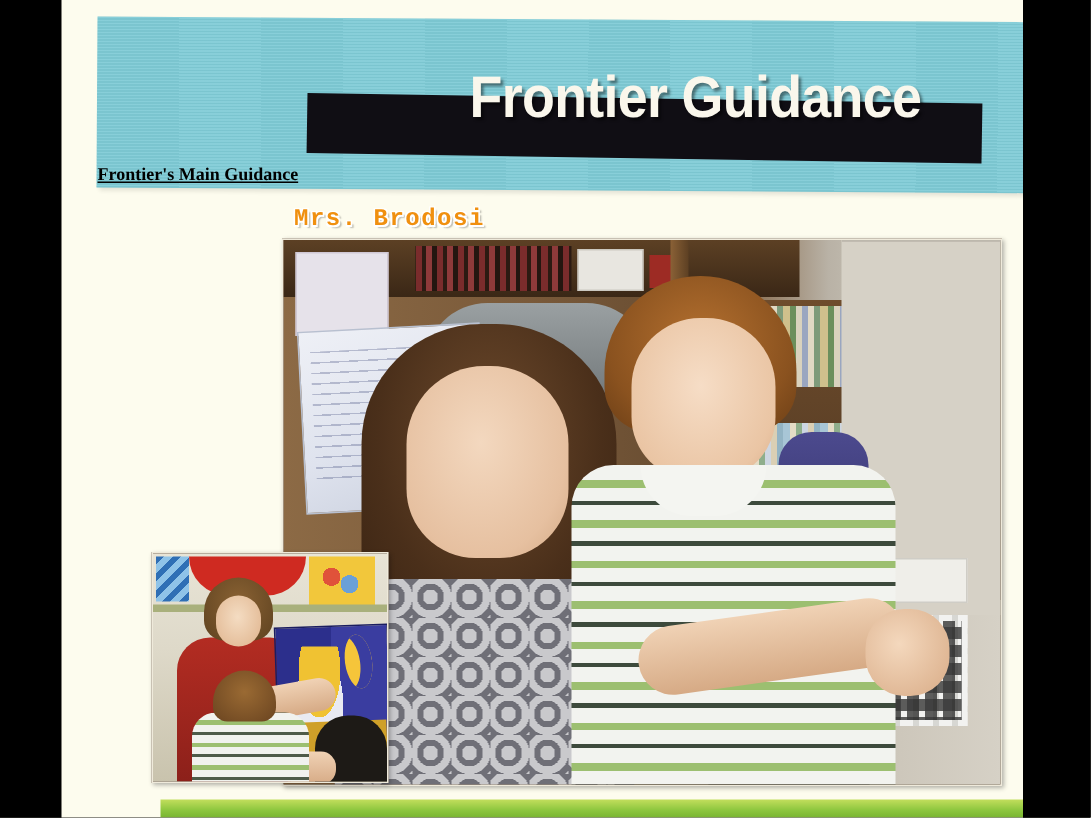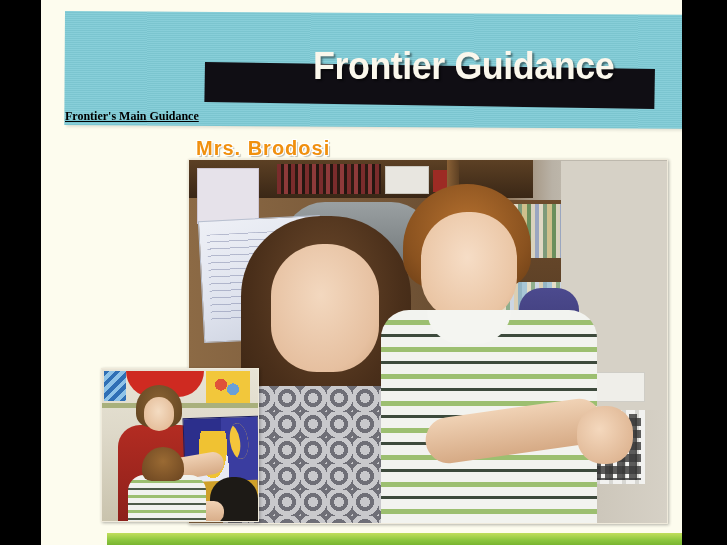--- a/index.html
+++ b/index.html
@@ -107,23 +107,23 @@
     white-space: nowrap;
     cursor: pointer;
   }
 
   
   .caption-name {
     position: absolute;
     left: 155px;
     top: 137px;
     z-index: 5;
-    font-family: Liberation Sans, sans-serif;
+    font-family: Liberation Mono, monospace;
     font-weight: bold;
-    font-size: 20px;
+    font-size: 16px;
     letter-spacing: 1px;
     color: #F0900F;
     white-space: nowrap;
     text-shadow:
       -1px -1px 0 #FFFFFF,
        1px -1px 0 #FFFFFF,
       -1px  1px 0 #FFFFFF,
        1px  1px 0 #FFFFFF,
        2px  2px 1px rgba(0,0,0,0.25);
   }

